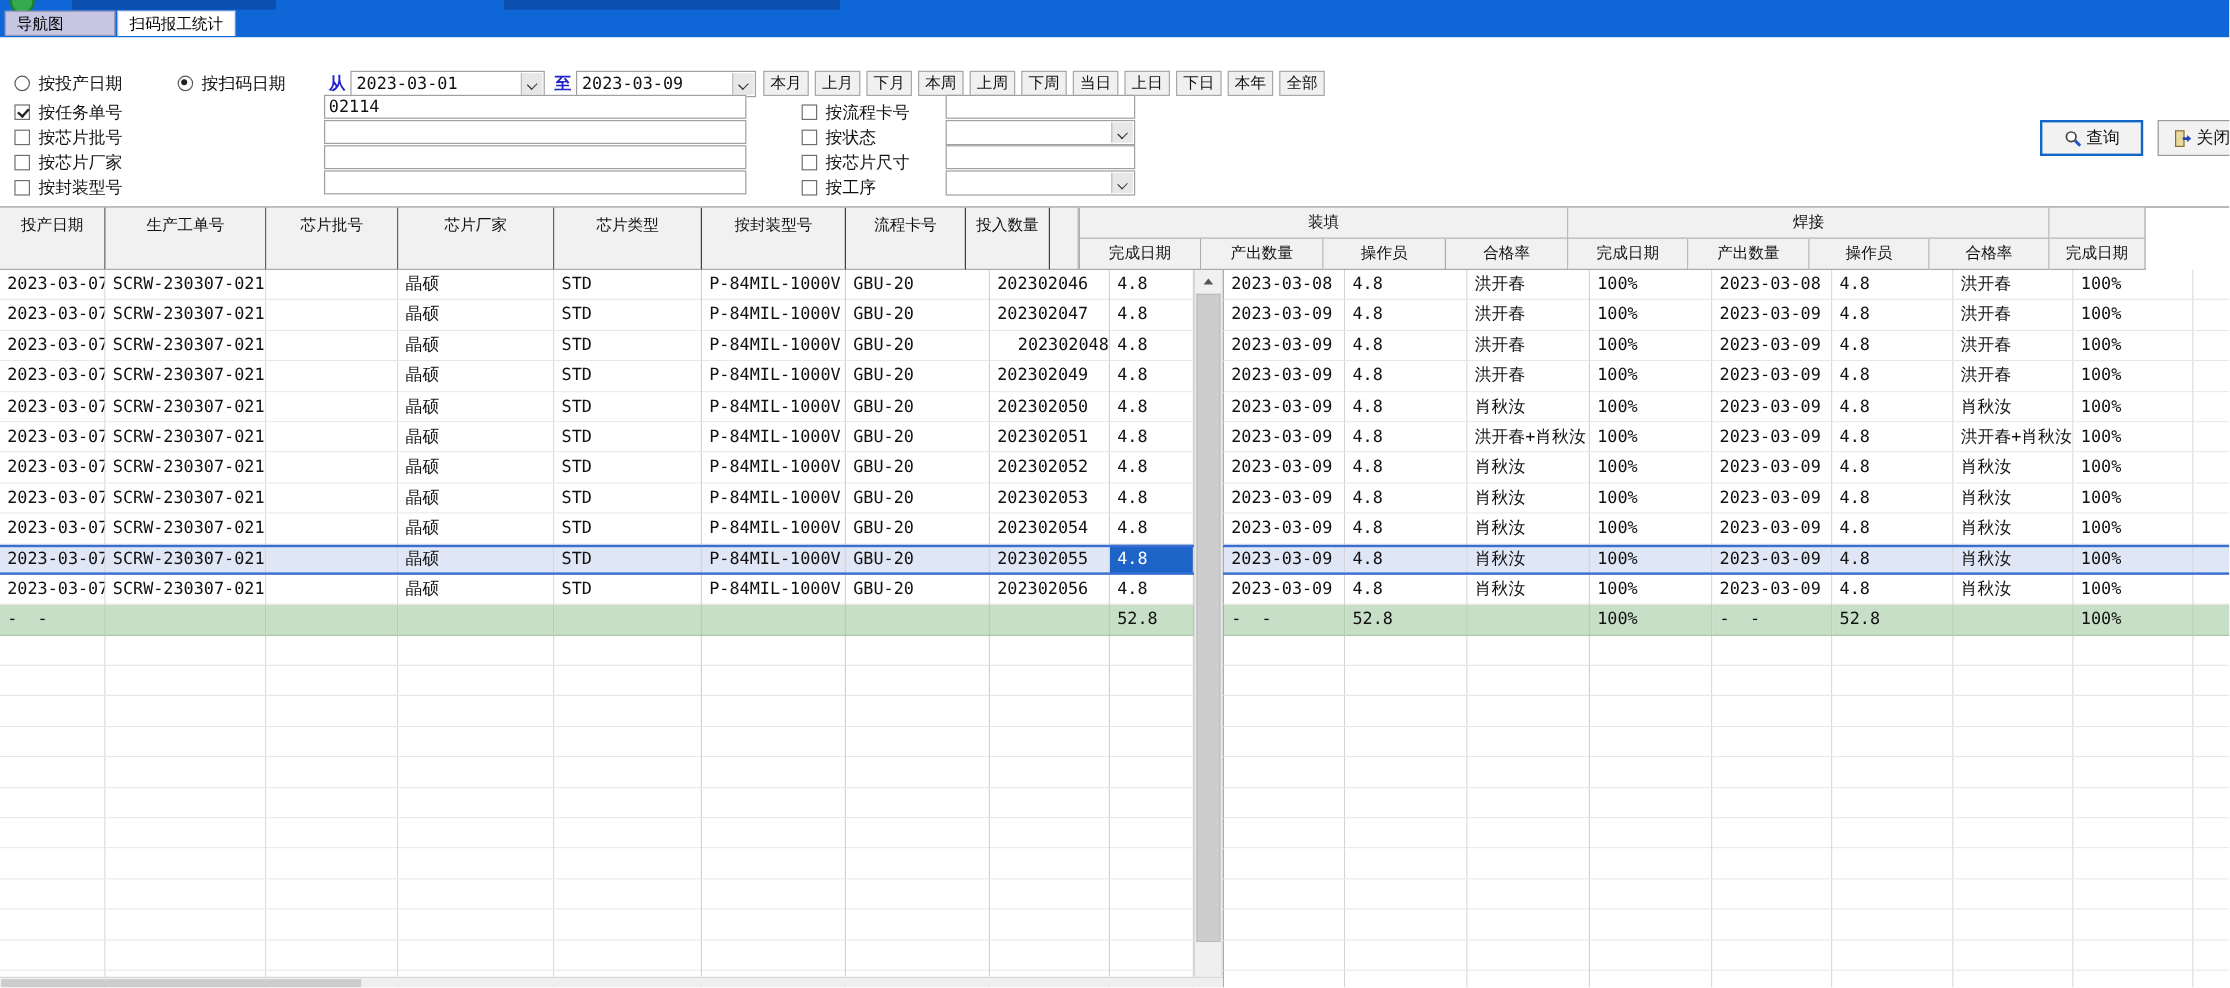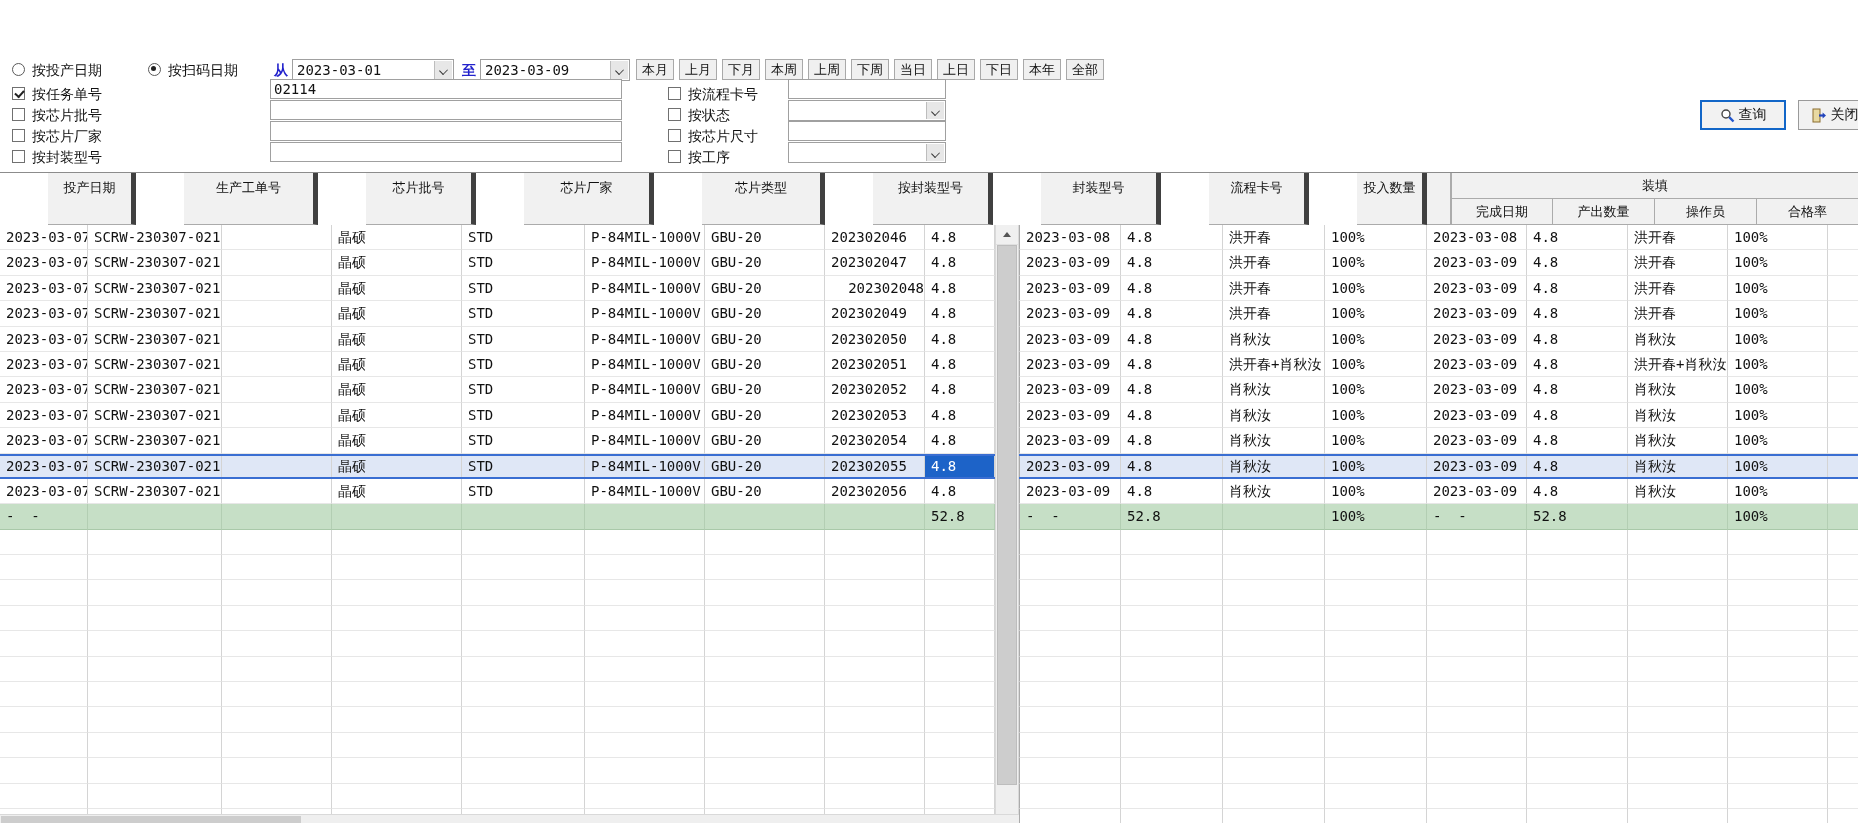--- a/index.html
+++ b/index.html
@@ -34,23 +34,23 @@
                 border-left:1px solid #333;border-bottom:1px solid #333;transform:rotate(-45deg) scale(1,.8);}
   .qbtn{position:absolute;top:59px;width:38px;height:21px;background:#f0f0f0;border:1px solid #a9a9a9;
         box-sizing:border-box;font-size:13px;text-align:center;line-height:19px;cursor:default;}
   .bigbtn{position:absolute;top:100px;height:30px;background:#f2f2f2;border:1px solid #9a9a9a;
           box-sizing:border-box;font-size:14px;display:flex;align-items:center;justify-content:center;gap:4px;}
   .bigbtn.focus{border:2px solid #1266c8;}
   
   .tbl{position:absolute;left:0;top:172px;width:1858px;height:651px;overflow:hidden;
        border-top:1px solid #8c8c8c;font-family:"DejaVu Sans Mono",monospace;}
   .tbl-header{display:flex;height:52px;}
-  .hcell{box-sizing:border-box;height:52px;background:#f1f1f1;border-right:5px solid #404040;
+  .hcell{box-sizing:border-box;height:52px;background:#f1f1f1;border-right:1px solid #404040;
          border-bottom:1px solid #ababab;font-family:Liberation Serif, serif;font-size:13px;
-         text-align:center;padding-top:6px;overflow:hidden;white-space:nowrap;flex:none;margin-left:48px;}
+         text-align:center;padding-top:6px;overflow:hidden;white-space:nowrap;flex:none;}
   .hgap{box-sizing:border-box;height:52px;background:#f1f1f1;border-right:1px solid #ababab;border-bottom:1px solid #ababab;flex:none;}
   .hgroup{display:flex;flex-direction:column;flex:none;}
   .hgtop{box-sizing:border-box;height:26px;background:#f1f1f1;border-right:1px solid #ababab;
          border-bottom:1px solid #ababab;font-family:"DejaVu Sans",sans-serif;font-size:13px;
          text-align:center;line-height:25px;overflow:hidden;white-space:nowrap;}
   .hgrow{display:flex;height:26px;}
   .hsub{box-sizing:border-box;height:26px;background:#f1f1f1;border-right:1px solid #ababab;
         border-bottom:1px solid #ababab;font-family:"DejaVu Sans",sans-serif;font-size:13px;
         text-align:center;line-height:25px;overflow:hidden;white-space:nowrap;flex:none;}
   .tbl-body{position:relative;}
@@ -74,20 +74,27 @@
   .vs-thumb{position:absolute;left:1px;top:20px;width:20px;height:540px;background:#cdcdcd;border:1px solid #bdbdbd;box-sizing:border-box;}
   .hscroll{position:absolute;left:0;bottom:0;width:1019px;height:10px;background:#efefef;border-top:1px solid #d9d9d9;box-sizing:border-box;z-index:7;}
   .hs-thumb{position:absolute;left:1px;top:1px;width:300px;height:7px;background:#cdcdcd;}
   .icon-svg{flex:none;}
 </style>
 </head>
 <body>
 
 <div class="screen">
 
+  <div class="topbar">
+    <div class="logo-frag"></div>
+    <div class="title-frag" style="left:60px;width:170px;"></div>
+    <div class="title-frag" style="left:420px;width:280px;"></div>
+    <div class="tab inactive">导航图</div>
+    <div class="tab active">扫码报工统计</div>
+  </div>
 
   <div class="radio" style="left:12px;top:63px;"></div>
   <div class="lbl" style="left:32px;top:61px;">按投产日期</div>
   <div class="radio sel" style="left:148px;top:63px;"></div>
   <div class="lbl" style="left:168px;top:61px;">按扫码日期</div>
 
   <div class="lbl bluelbl" style="left:274px;top:61px;">从</div>
   <div class="combo" style="left:292px;top:59px;width:162px;height:22px;">
     <div class="val">2023-03-01</div>
     <div class="arrow"></div>
@@ -163,21 +170,20 @@
   </div>
 
   <div class="tbl">
     <div class="tbl-header" id="tblHeader">
         <div class="hcell" style="width: 88px;">投产日期</div>
         <div class="hcell" style="width: 134px;">生产工单号</div>
         <div class="hcell" style="width: 110px;">芯片批号</div>
         <div class="hcell" style="width: 130px;">芯片厂家</div>
         <div class="hcell" style="width: 123px;">芯片类型</div>
         <div class="hcell" style="width: 120px;">按封装型号</div>
-        <div class="hcell" style="width: 120px;">封装型号</div>
         <div class="hcell" style="width: 100px;">流程卡号</div>
         <div class="hcell" style="width: 70px;">投入数量</div>
         <div class="hgap" style="width: 24px;"></div>
         <div class="hgroup" style="width: 408px;">
           <div class="hgtop groupfirst">装填</div>
           <div class="hgrow">
             <div class="hsub groupfirst" style="width: 102px;">完成日期</div>
             <div class="hsub" style="width: 102px;">产出数量</div>
             <div class="hsub" style="width: 102px;">操作员</div>
             <div class="hsub" style="width: 102px;">合格率</div>

